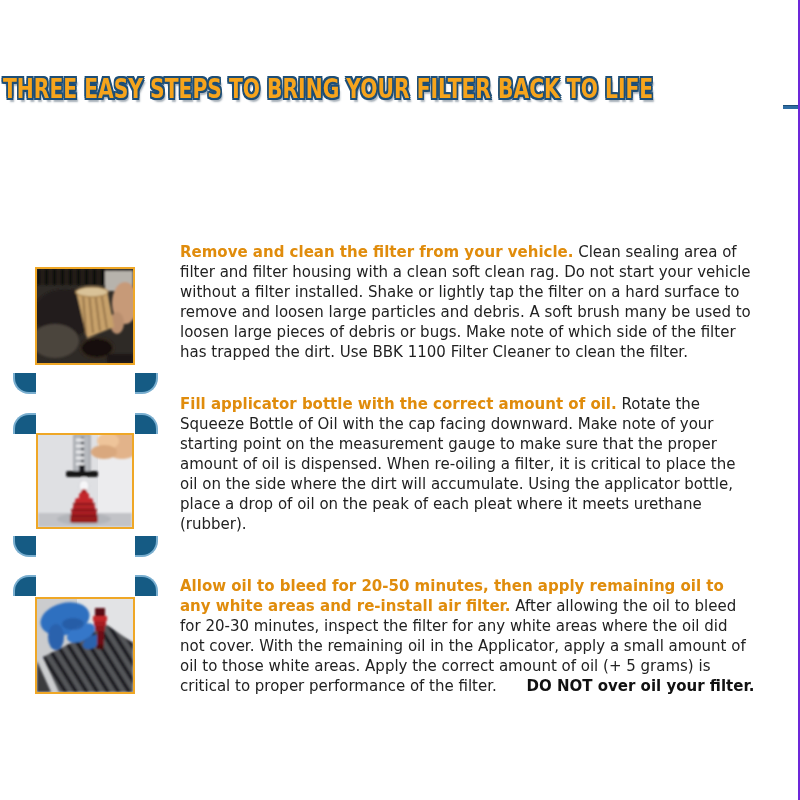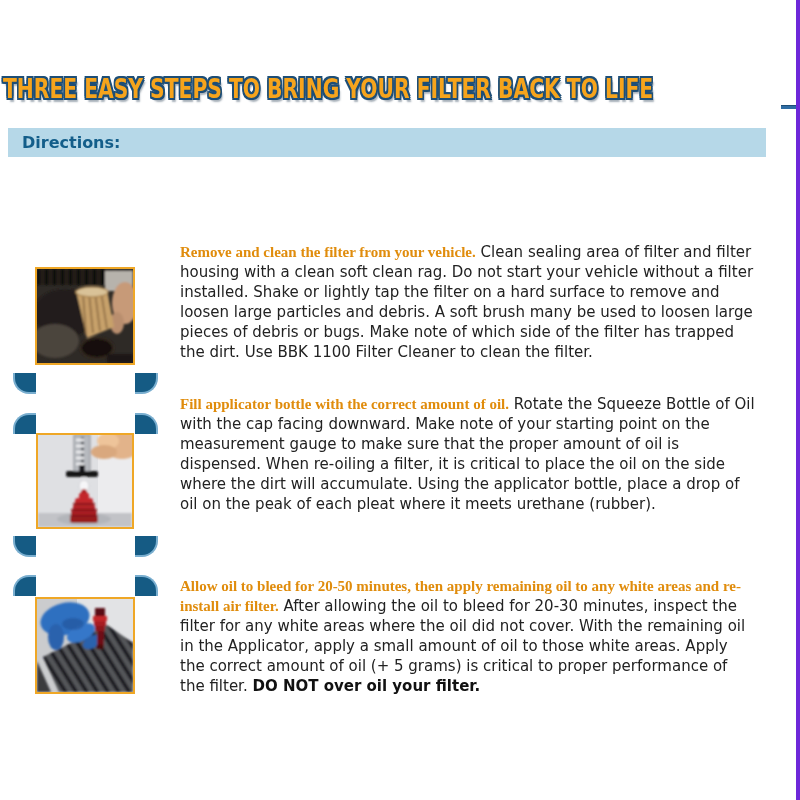--- a/index.html
+++ b/index.html
@@ -4,21 +4,21 @@
 <style>
   * { margin: 0; padding: 0; box-sizing: border-box; }
   html, body { background: #ffffff; }
   #page {
     position: relative;
     width: 800px;
     height: 800px;
     background: #ffffff;
     overflow: hidden;
     font-family: "DejaVu Sans", "Liberation Sans", sans-serif;
-    border-right: 4px solid #6d28d9;
+    border-right: 2px solid #6d28d9;
   }
 
   
   .banner {
     position: absolute;
     left: 3px;
     top: 74px;
     white-space: nowrap;
   }
   .banner-text {
@@ -92,37 +92,34 @@
     position: absolute;
     left: 180px;
     width: 575px;
     font-size: 15px;
     line-height: 20px;
     color: #222222;
   }
   #step1-text { top: 242px; }
   #step2-text { top: 394px; }
   #step3-text { top: 576px; }
-  .step-heading { font-weight: bold; color: #E08C0C; font-family: Liberation Serif, serif; }
-  .bold-end { font-weight: bold; color: #111; }
+  .step-heading { font-weight: bold; color: #E08C0C; }
+  .bold-end { font-weight: bold; color: #111; margin-left: 25px; }
 </style>
 </head>
 <body>
 
 <div id="page">
 
   <div class="banner">
     <span class="banner-text">THREE EASY STEPS TO BRING YOUR FILTER BACK TO LIFE</span>
   </div>
 
   <div class="edge-bar"></div>
 
-  <div class="directions">
-    <span>Directions:</span>
-  </div>
 
   <div class="photo" id="photo1">
     <svg viewBox="0 0 96 94" preserveAspectRatio="none">
       <defs>
         <filter id="bl1" x="-10%" y="-10%" width="120%" height="120%">
             <feGaussianBlur stdDeviation="1.1"></feGaussianBlur>
           </filter>
         <pattern id="ribs" width="8" height="16" patternUnits="userSpaceOnUse">
           <rect width="8" height="16" fill="#211d19"></rect>
             <rect width="3" height="16" fill="#0e0d0b"></rect>

